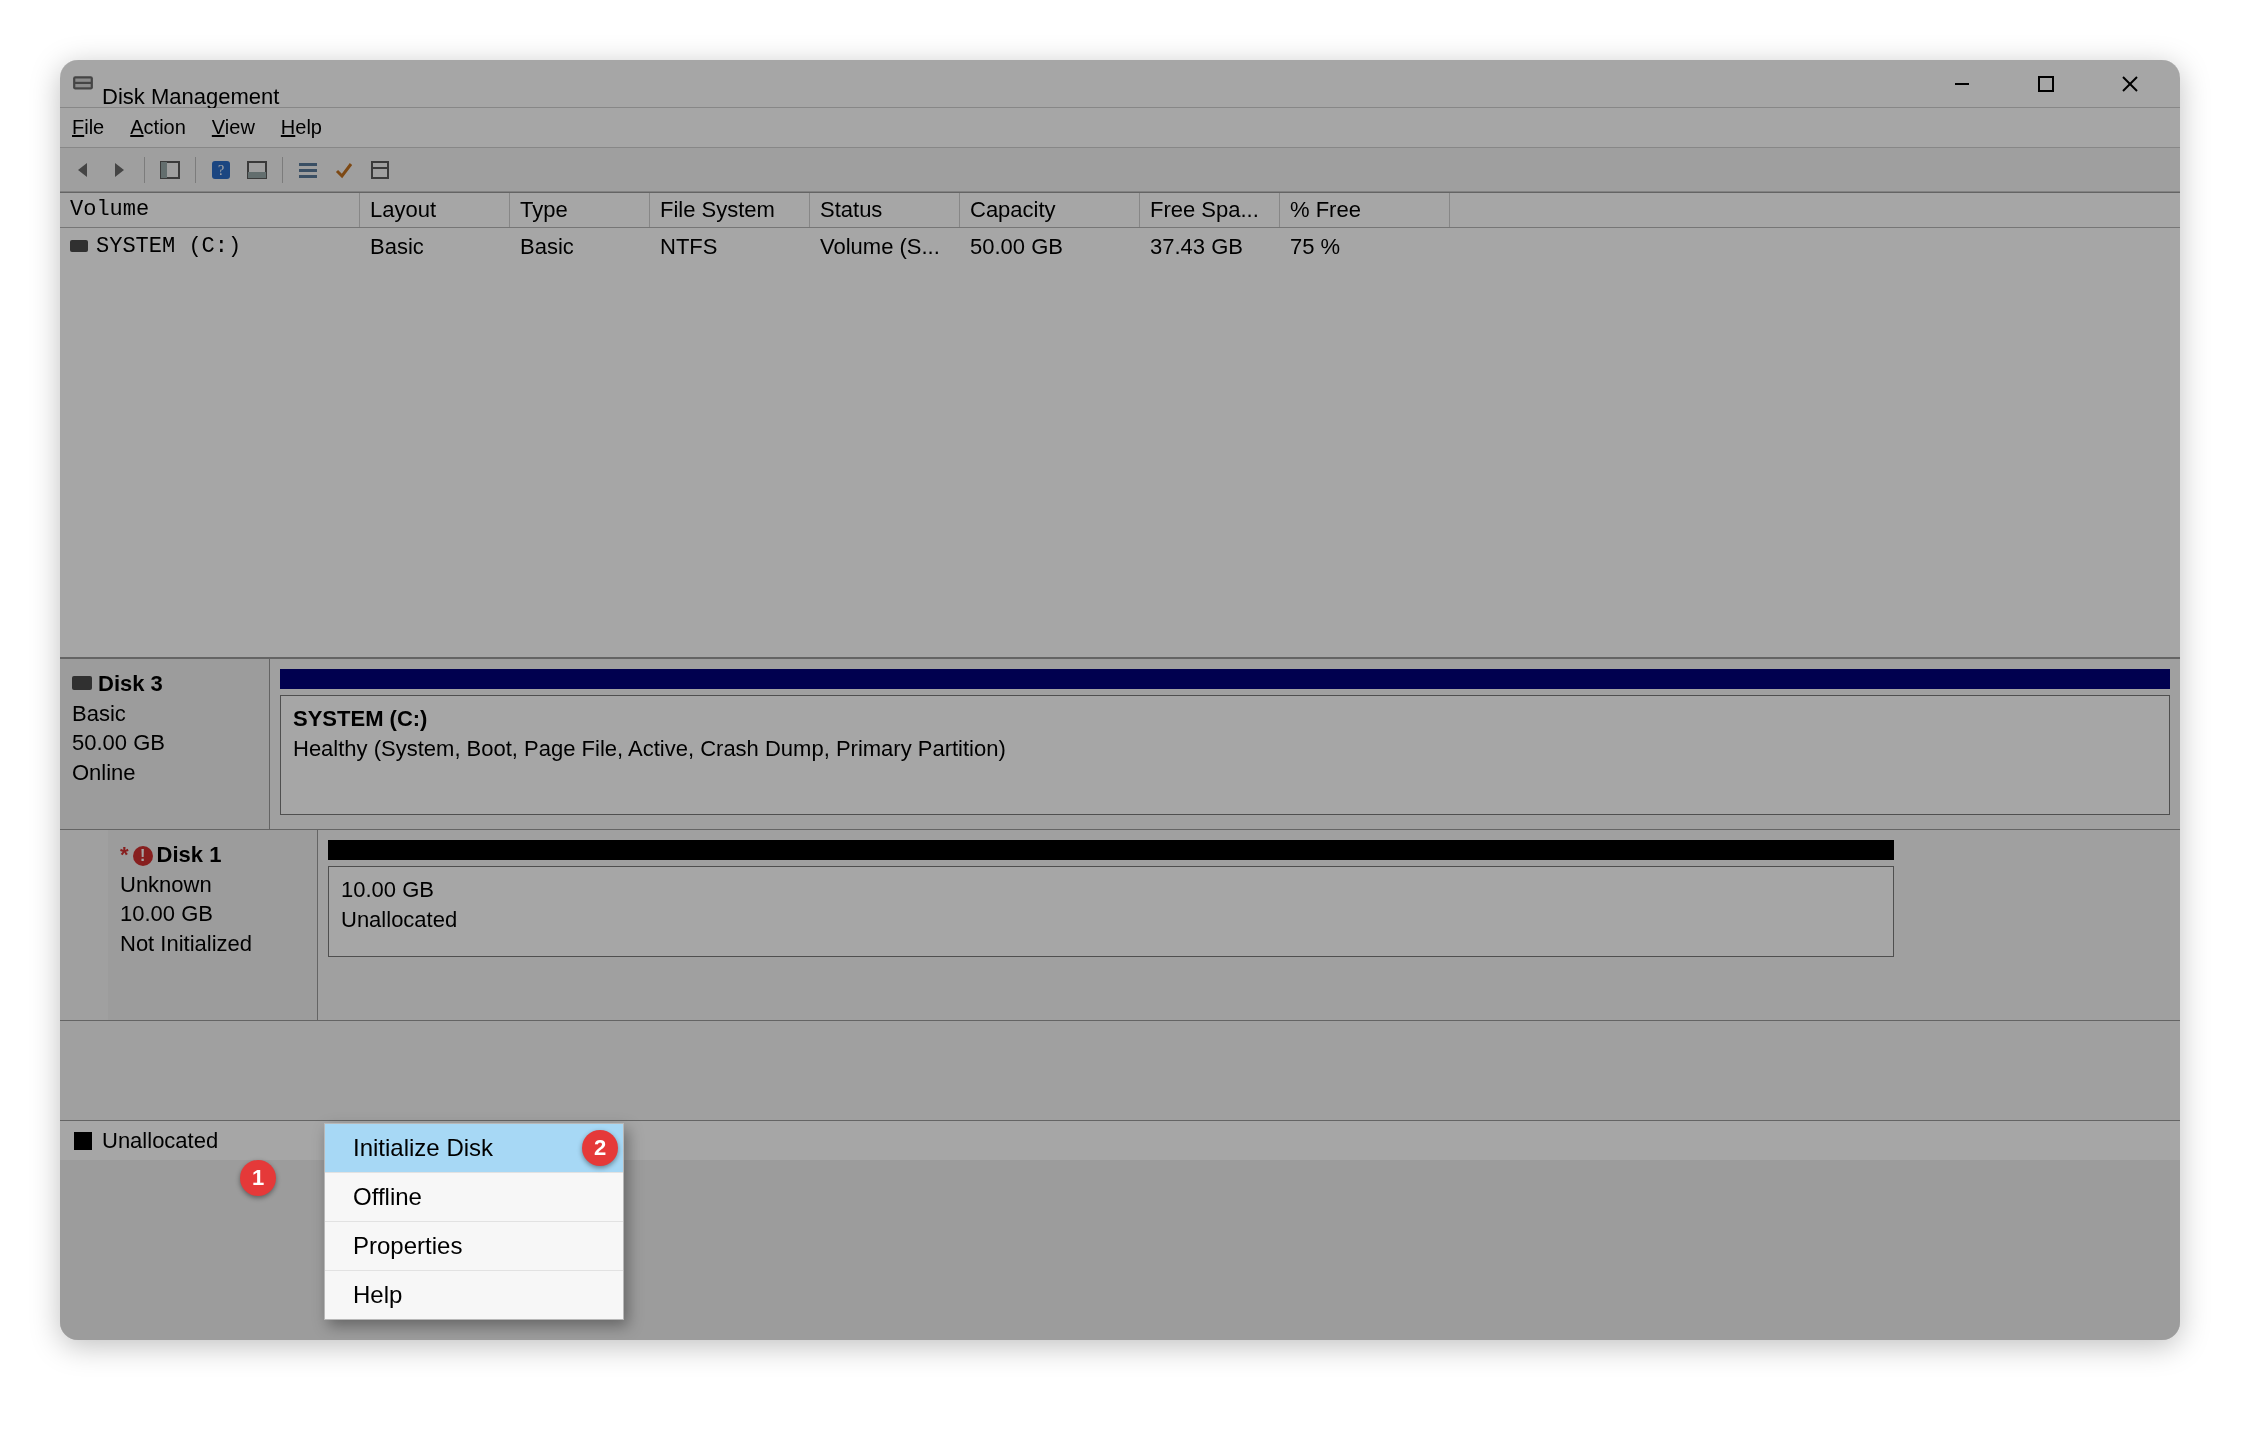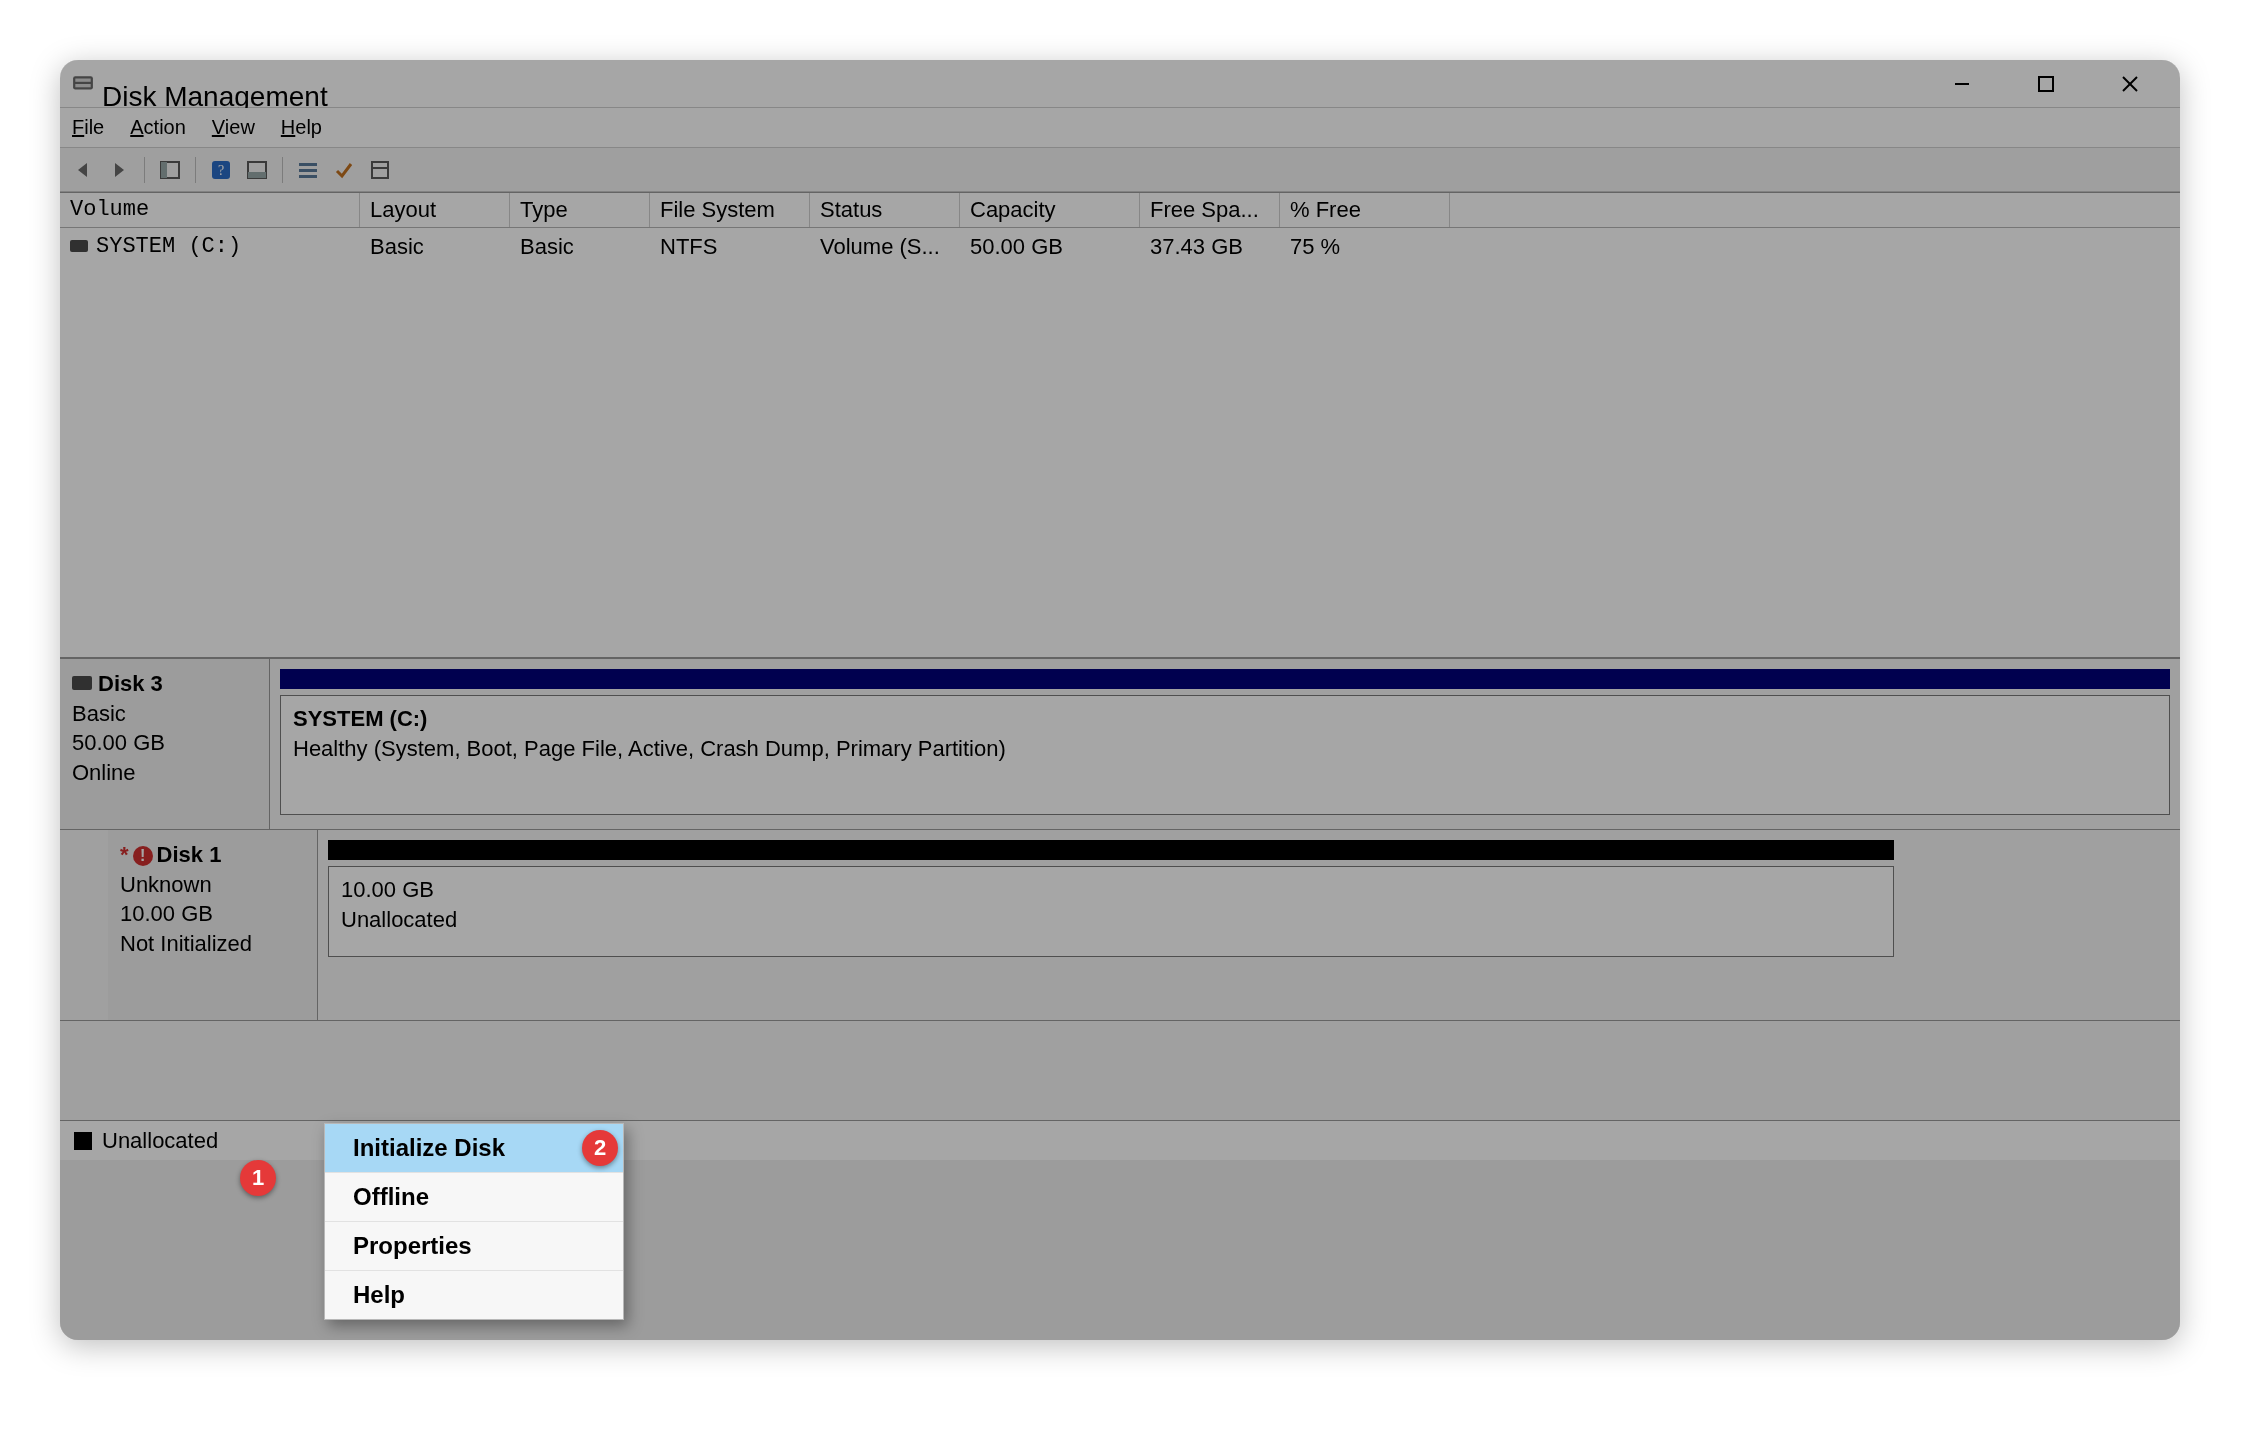--- a/index.html
+++ b/index.html
@@ -36,21 +36,21 @@
     height: 48px;
     padding: 0 8px;
     background: #ffffff;
     border-bottom: 1px solid #d0d0d0;
   }
   .title-icon {
     width: 22px; height: 22px;
     margin: 0 8px 0 4px;
     display: inline-block;
   }
-  .title-text { font-size: 28px; margin-top: 27px; }
+  .title-text { font-size: 22px; margin-top: 27px; }
   .win-controls {
     margin-left: auto;
     display: flex; gap: 40px;
     padding-right: 20px;
   }
   .win-btn {
     width: 44px; height: 32px;
     display: flex; align-items: center; justify-content: center;
     font-size: 20px;
   }
@@ -231,21 +231,20 @@
   .context-menu {
     position: absolute;
     z-index: 100;
     left: 264px;
     top: 1063px;
     width: 300px;
     background: #f7f7f7;
     border: 1px solid #b8b8b8;
     box-shadow: 4px 6px 14px rgba(0,0,0,0.35);
     font-size: 24px;
-    font-weight: bold;
   }
   .cm-item {
     padding: 10px 28px;
     border-bottom: 1px solid #e2e2e2;
   }
   .cm-item:last-child { border-bottom: none; }
   .cm-item.highlight {
     background: #a7d8f5;
   }
 

